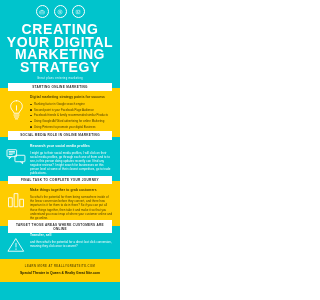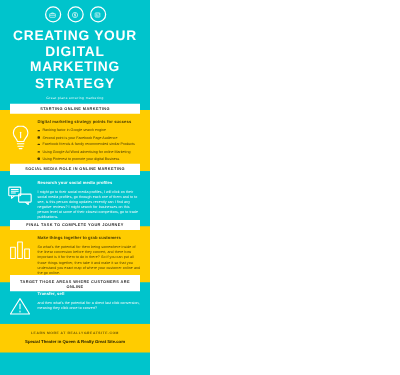--- a/index.html
+++ b/index.html
@@ -40,21 +40,21 @@
     border-radius: 50%;
     border: 0.7px solid #ffffff;
     display: flex;
     align-items: center;
     justify-content: center;
     color: #ffffff;
   }
   .hero-icon svg { display: block; }
   .hero-title {
     color: #ffffff;
-    font-size: 11px;
+    font-size: 14px;
     line-height: 12.5px;
     font-weight: bold;
     letter-spacing: 0.6px;
     text-transform: uppercase;
     margin: 0 0 4px 0;
     text-align: center;
   }
   .hero-sub {
     color: #ffffff;
     font-size: 2.6px;

